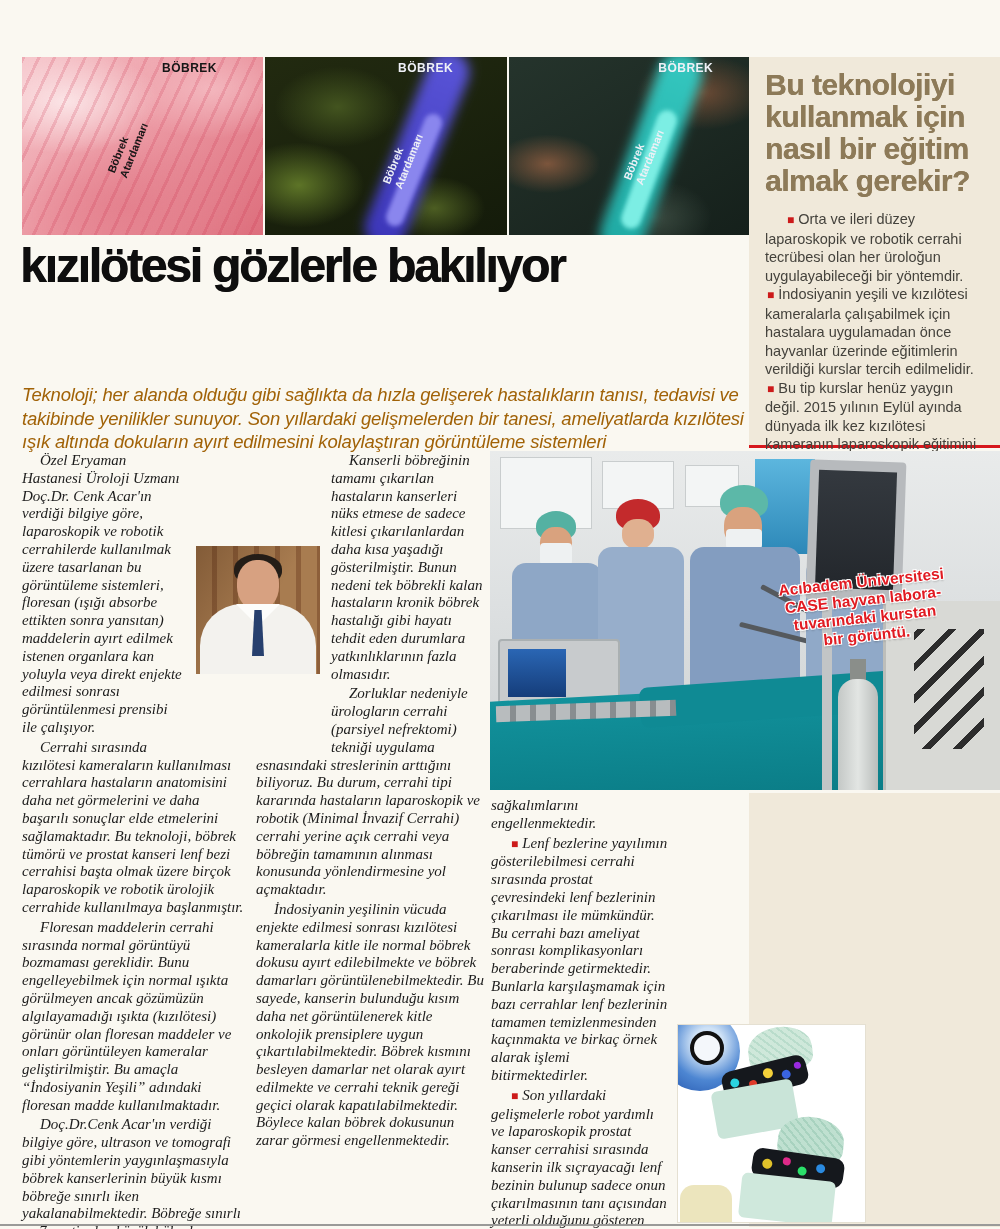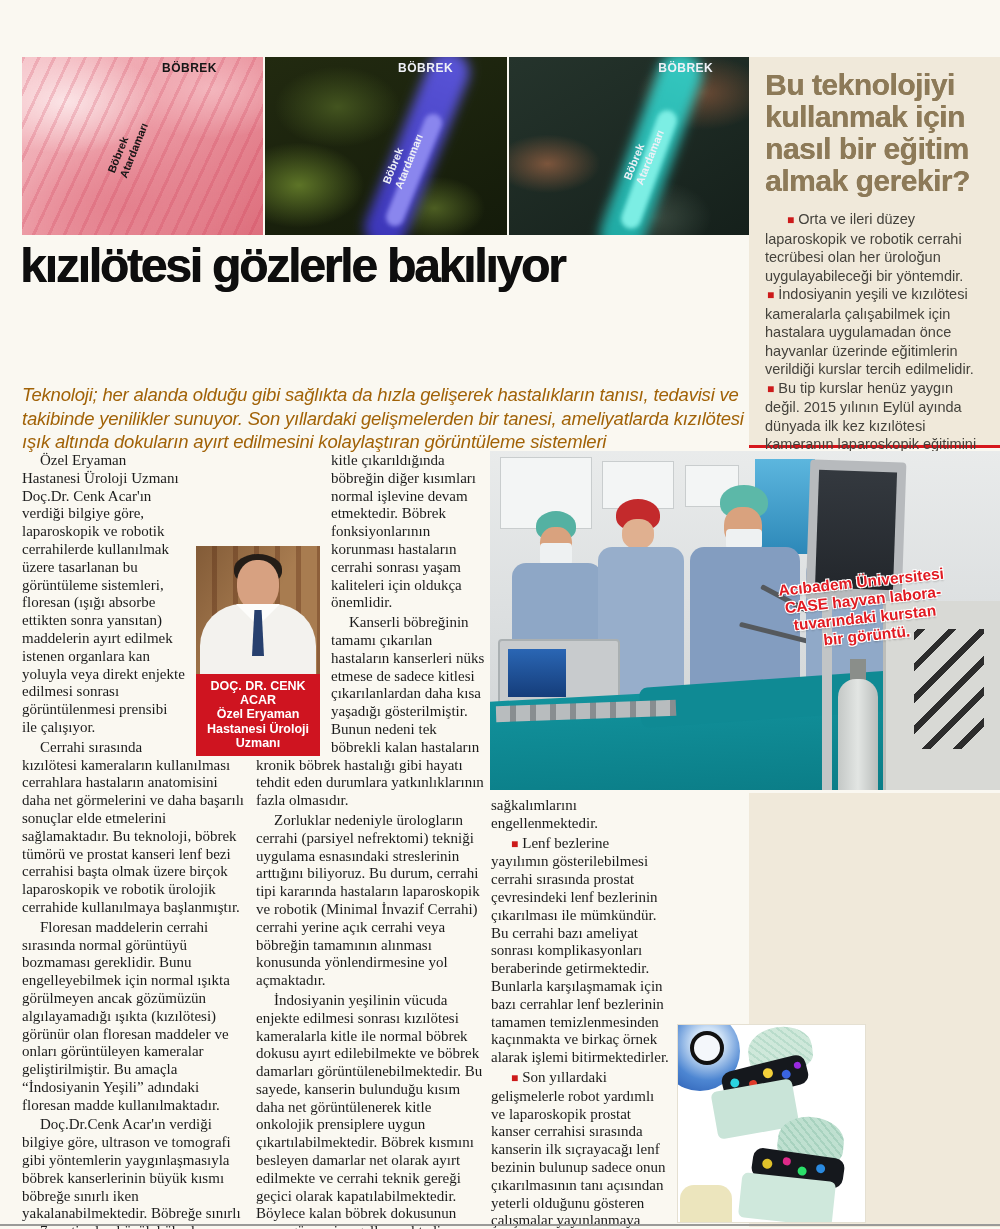--- a/index.html
+++ b/index.html
@@ -49,21 +49,21 @@
   .sb-body{font-size:14.5px;line-height:18.5px;color:#44423c;text-align:left;}
   .bullet{color:#cc1a1a;font-size:12px;margin:0 4px 0 2px;}
   .first-bullet{margin-left:22px;}
   
   .headline{position:absolute;left:20px;top:238px;width:726px;color:#0e0e0e;font-weight:bold;
             font-size:48px;line-height:56px;letter-spacing:-2.2px;text-shadow:.6px 0 0 currentColor;}
   .standfirst{position:absolute;left:22px;top:348px;width:727px;font-style:italic;font-size:18.5px;
               line-height:23.5px;color:#a16207;letter-spacing:-.2px;margin-top:35px;}
   
   .col{position:absolute;font-family:"Liberation Serif",serif;font-size:15px;line-height:17.8px;color:#1c1c1c;}
-  .col p{margin:0 0 2px 0;text-indent:18px;}
+  .col p{margin:0 0 2px 0;text-indent:18px;font-style:italic;}
   .col p.noindent{text-indent:0;}
   .col h3{font-size:20.5px;line-height:21.5px;margin:11px 0 7px 0;color:#111;}
   .col1{left:22px;top:452px;width:227px;}
   .col2{left:256px;top:452px;width:229px;}
   .col3{left:491px;top:797px;width:231px;}
   .spacer-r{float:right;}
   .spacer-l{float:left;}
   #sp-col1{width:57px;height:198px;margin:94px 0 4px 6px;}
   #sp-col2{width:69px;height:198px;margin:94px 6px 4px 0;}
   #sp-col3{width:48px;height:420px;margin:228px 0 0 5px;}
@@ -232,21 +232,20 @@
     <div class="spacer-r" id="sp-col1"></div>
     <p>Özel Eryaman Hastanesi Üroloji Uzmanı Doç.Dr. Cenk Acar'ın verdiği bilgiye göre, laparoskopik ve robotik cerrahilerde kullanılmak üzere tasarlanan bu görüntüleme sistemleri, floresan (ışığı absorbe ettikten sonra yansıtan) maddelerin ayırt edilmek istenen organlara kan yoluyla veya direkt enjekte edilmesi sonrası görüntülenmesi prensibi ile çalışıyor.</p>
     <p>Cerrahi sırasında kızılötesi kameraların kullanılması cerrahlara hastaların anatomisini daha net görmelerini ve daha başarılı sonuçlar elde etmelerini sağlamaktadır. Bu teknoloji, böbrek tümörü ve prostat kanseri lenf bezi cerrahisi başta olmak üzere birçok laparoskopik ve robotik ürolojik cerrahide kullanılmaya başlanmıştır.</p>
     <p>Floresan maddelerin cerrahi sırasında normal görüntüyü bozmaması gereklidir. Bunu engelleyebilmek için normal ışıkta görülmeyen ancak gözümüzün algılayamadığı ışıkta (kızılötesi) görünür olan floresan maddeler ve onları görüntüleyen kameralar geliştirilmiştir. Bu amaçla “İndosiyanin Yeşili” adındaki floresan madde kullanılmaktadır.</p>
     <p>Doç.Dr.Cenk Acar'ın verdiği bilgiye göre, ultrason ve tomografi gibi yöntemlerin yaygınlaşmasıyla böbrek kanserlerinin büyük kısmı böbreğe sınırlı iken yakalanabilmektedir. Böbreğe sınırlı ve 7 santimden küçük böbrek kanserlerinin cerrahi tedavisinde altın standart yöntem Parsiyel Nefrektomi (Sadece Böbrekteki Kitlenin Çıkarılması) olarak kabul edilmektedir.</p>
 
   </div>
 
   <div class="col col2">
     <div class="spacer-l" id="sp-col2"></div>
-    <p class="noindent">kitle çıkarıldığında böbreğin diğer kısımları normal işlevine devam etmektedir. Böbrek fonksiyonlarının korunması hastaların cerrahi sonrası yaşam kaliteleri için oldukça önemlidir.</p>
     <p>Kanserli böbreğinin tamamı çıkarılan hastaların kanserleri nüks etmese de sadece kitlesi çıkarılanlardan daha kısa yaşadığı gösterilmiştir. Bunun nedeni tek böbrekli kalan hastaların kronik böbrek hastalığı gibi hayatı tehdit eden durumlara yatkınlıklarının fazla olmasıdır.</p>
     <p>Zorluklar nedeniyle ürologların cerrahi (parsiyel nefrektomi) tekniği uygulama esnasındaki streslerinin arttığını biliyoruz. Bu durum, cerrahi tipi kararında hastaların laparoskopik ve robotik (Minimal İnvazif Cerrahi) cerrahi yerine açık cerrahi veya böbreğin tamamının alınması konusunda yönlendirmesine yol açmaktadır.</p>
     <p>İndosiyanin yeşilinin vücuda enjekte edilmesi sonrası kızılötesi kameralarla kitle ile normal böbrek dokusu ayırt edilebilmekte ve böbrek damarları görüntülenebilmektedir. Bu sayede, kanserin bulunduğu kısım daha net görüntülenerek kitle onkolojik prensiplere uygun çıkartılabilmektedir. Böbrek kısmını besleyen damarlar net olarak ayırt edilmekte ve cerrahi teknik gereği geçici olarak kapatılabilmektedir. Böylece kalan böbrek dokusunun zarar görmesi engellenmektedir.</p>
 
   </div>
 
   <div class="col col3">
     <div class="spacer-r" id="sp-col3"></div>
     <p class="noindent">sağkalımlarını engellenmektedir.</p>
     <p class="bpar"><span class="bullet">■</span><span>Lenf bezlerine yayılımın gösterilebilmesi cerrahi sırasında prostat çevresindeki lenf bezlerinin çıkarılması ile mümkündür. Bu cerrahi bazı ameliyat sonrası komplikasyonları beraberinde getirmektedir. Bunlarla karşılaşmamak için bazı cerrahlar lenf bezlerinin tamamen temizlenmesinden kaçınmakta ve birkaç örnek alarak işlemi bitirmektedirler.</span></p>
@@ -254,26 +253,20 @@
   </div>
 
   <div class="docfig">
     <div class="docphoto">
       <div class="shade"></div>
       <div class="dochair"></div>
       <div class="dochead"></div>
       <div class="doccoat"></div>
       <div class="doccollar"></div>
       <div class="doctie"></div>
-    </div>
-    <div class="doccap">
-      <div>DOÇ. DR. CENK ACAR</div>
-      <div>Özel Eryaman</div>
-      <div>Hastanesi Üroloji</div>
-      <div>Uzmanı</div>
     </div>
   </div>
 
   <div class="sidebar2">
     <div class="spacer-l" id="sp-sb2"></div>
     <h2 class="sb2-head">Üroloji'deki diğer kullanım alanları nedir?</h2>
 
   </div>
 
   <div class="gogfig">

